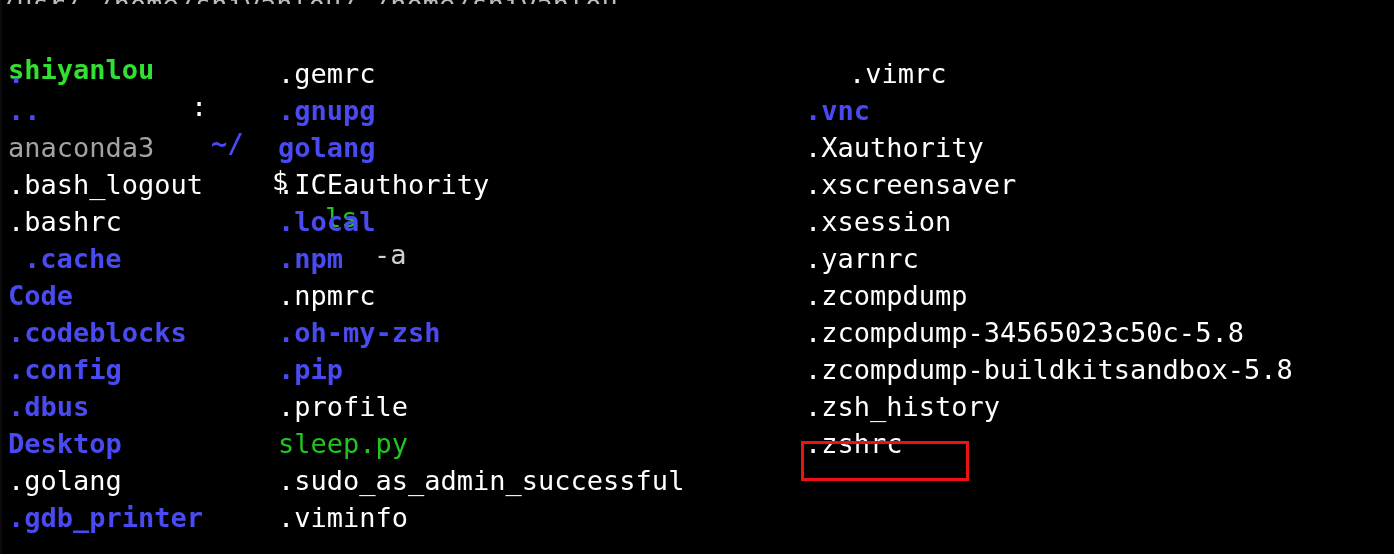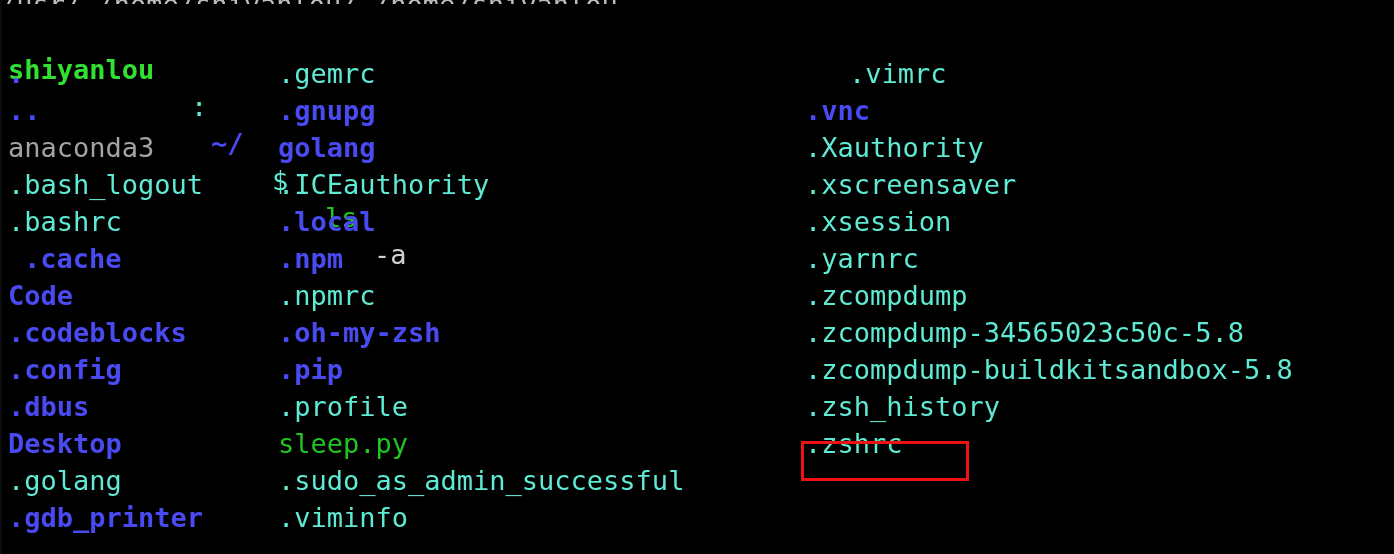--- a/index.html
+++ b/index.html
@@ -34,21 +34,21 @@
     letter-spacing: 0px;
   }
   .cell {
     position: absolute;
     white-space: pre;
     font-size: 27px;
     line-height: 37px;
   }
 
   
-  .c-white   { color: #5eead4; font-weight: 400; }
+  .c-white   { color: #ffffff; font-weight: 400; }
   .c-blue    { color: #4a4af2; font-weight: 700; }
   .c-green   { color: #22c422; font-weight: 400; }
   .c-bgreen  { color: #32e032; font-weight: 700; }
   .c-cyan    { color: #a3a3a3; font-weight: 400; }
   .c-gray    { color: #d0d0d0; font-weight: 400; }
 
   
   #scrollback {
     position: absolute;
     left: 0;

